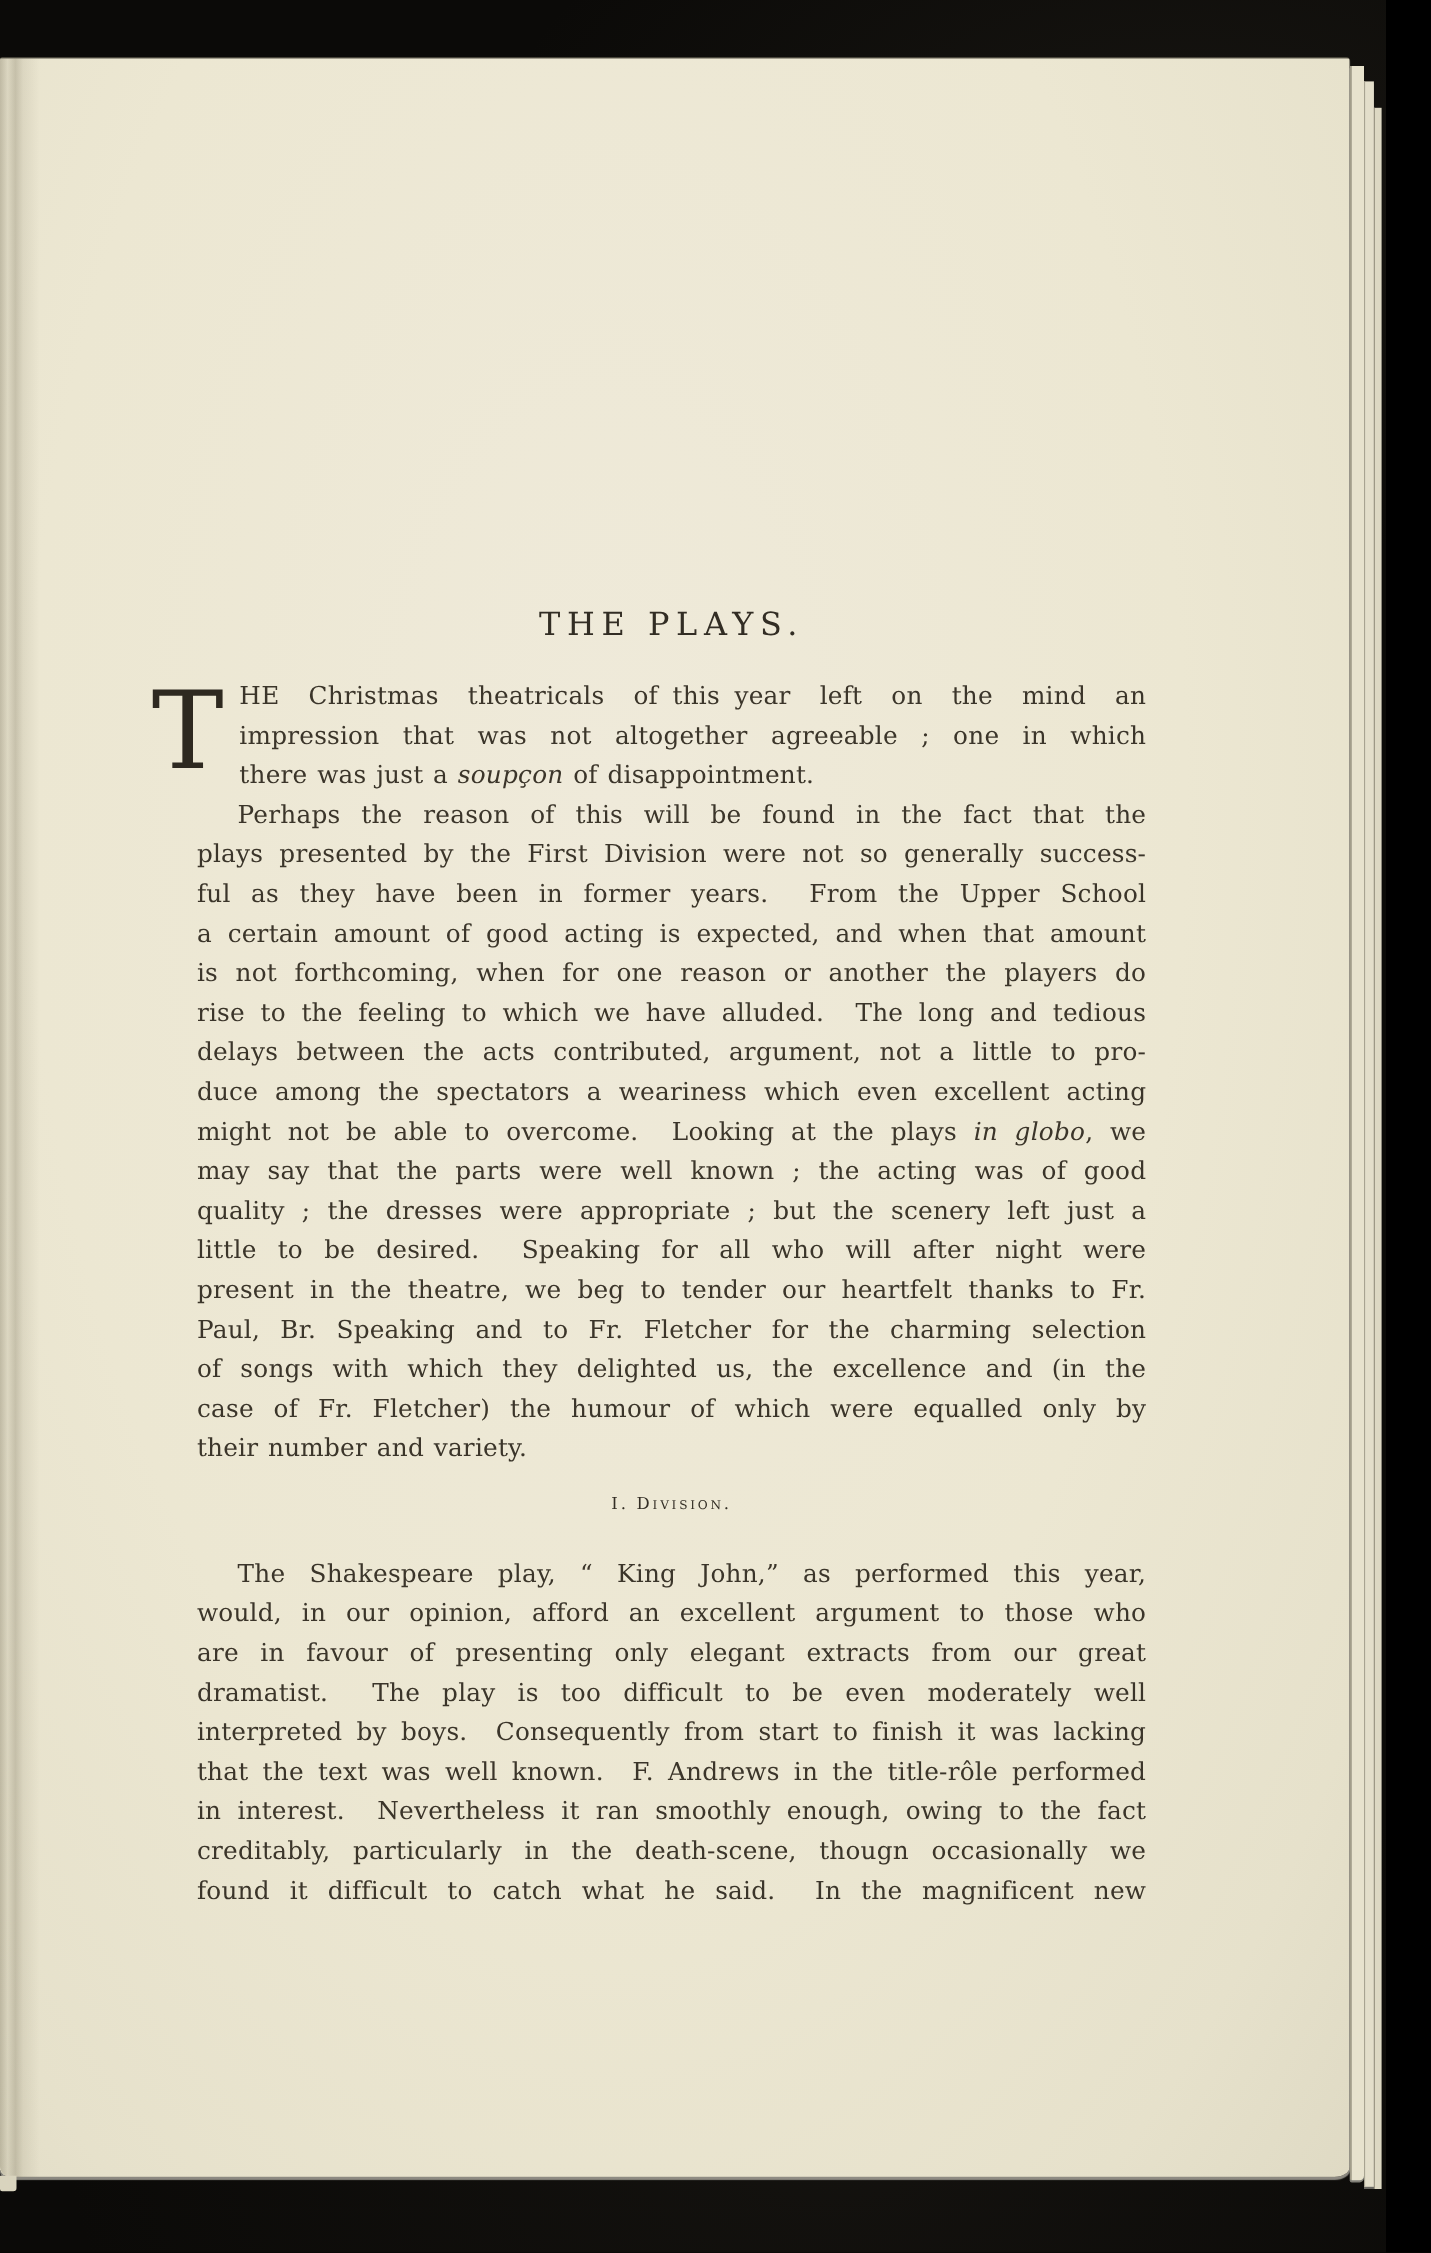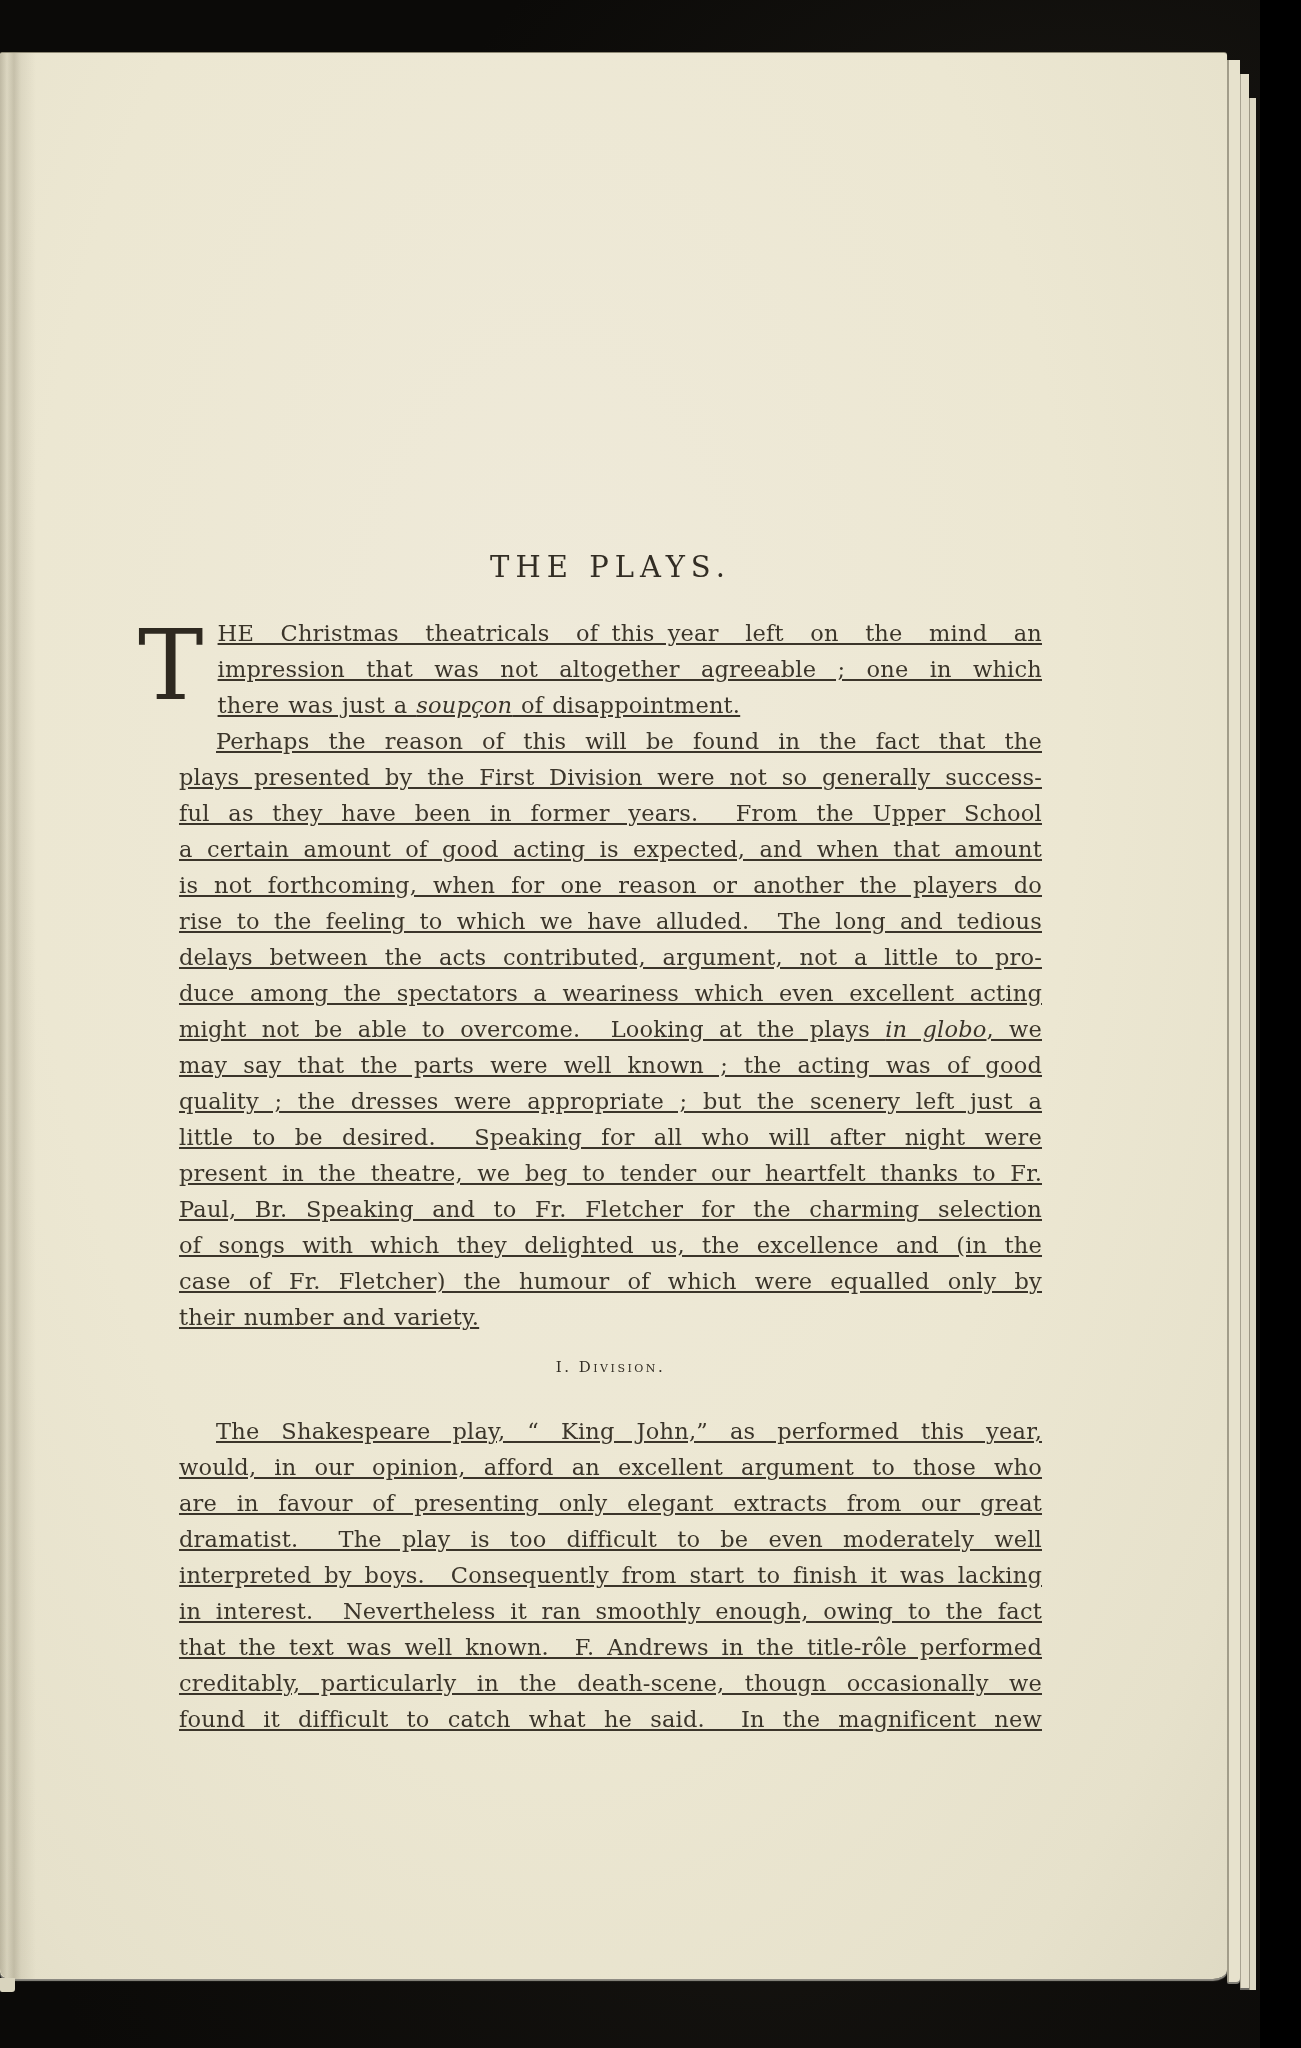--- a/index.html
+++ b/index.html
@@ -39,21 +39,21 @@
   .column{
     position:absolute;left:179px;top:0;width:863px;
     padding-top:494px;
     color:var(--ink,#3b352a);
   }
   .title{
     font-size:29px;line-height:40px;letter-spacing:6px;
     text-align:center;margin-bottom:28px;color:#322d24;
   }
   .para{font-size:22.5px;line-height:36px;word-spacing:1.5px;letter-spacing:.2px;}
-  .line{text-align:justify;text-align-last:justify;white-space:pre-wrap;text-decoration:underline;}
+  .line{text-align:justify;text-align-last:justify;white-space:pre-wrap;}
   .line.last{text-align-last:left;}
   .para.indent .line:first-child{text-indent:37px;}
   .drop-cap{
     float:left;
     font-size:98px;line-height:84px;
     margin:8px 14px 0 -41px;
     color:#2e2920;
   }
   .heading{
     font-size:15px;line-height:36px;letter-spacing:2.5px;
@@ -97,22 +97,22 @@
           <div class="line">case of Fr. Fletcher) the humour of which were equalled only by</div>
           <div class="line last">their number and variety.</div>
         </div>
       <div class="heading">I. Division.</div>
       <div class="para indent">
           <div class="line">The Shakespeare play, “ King John,” as performed this year,</div>
           <div class="line">would, in our opinion, afford an excellent argument to those who</div>
           <div class="line">are in favour of presenting only elegant extracts from our great</div>
           <div class="line">dramatist.  The play is too difficult to be even moderately well</div>
           <div class="line">interpreted by boys.  Consequently from start to finish it was lacking</div>
+          <div class="line">that the text was well known.  F. Andrews in the title-rôle performed</div>
           <div class="line">in interest.  Nevertheless it ran smoothly enough, owing to the fact</div>
-          <div class="line">that the text was well known.  F. Andrews in the title-rôle performed</div>
           <div class="line">creditably, particularly in the death-scene, thougn occasionally we</div>
           <div class="line">found it difficult to catch what he said.  In the magnificent new</div>
         </div>
     </div>
   </div>
   <div class="edge edge1"></div>
   <div class="edge edge2"></div>
   <div class="edge edge3"></div>
   <div class="under-edge"></div>
 </div>

